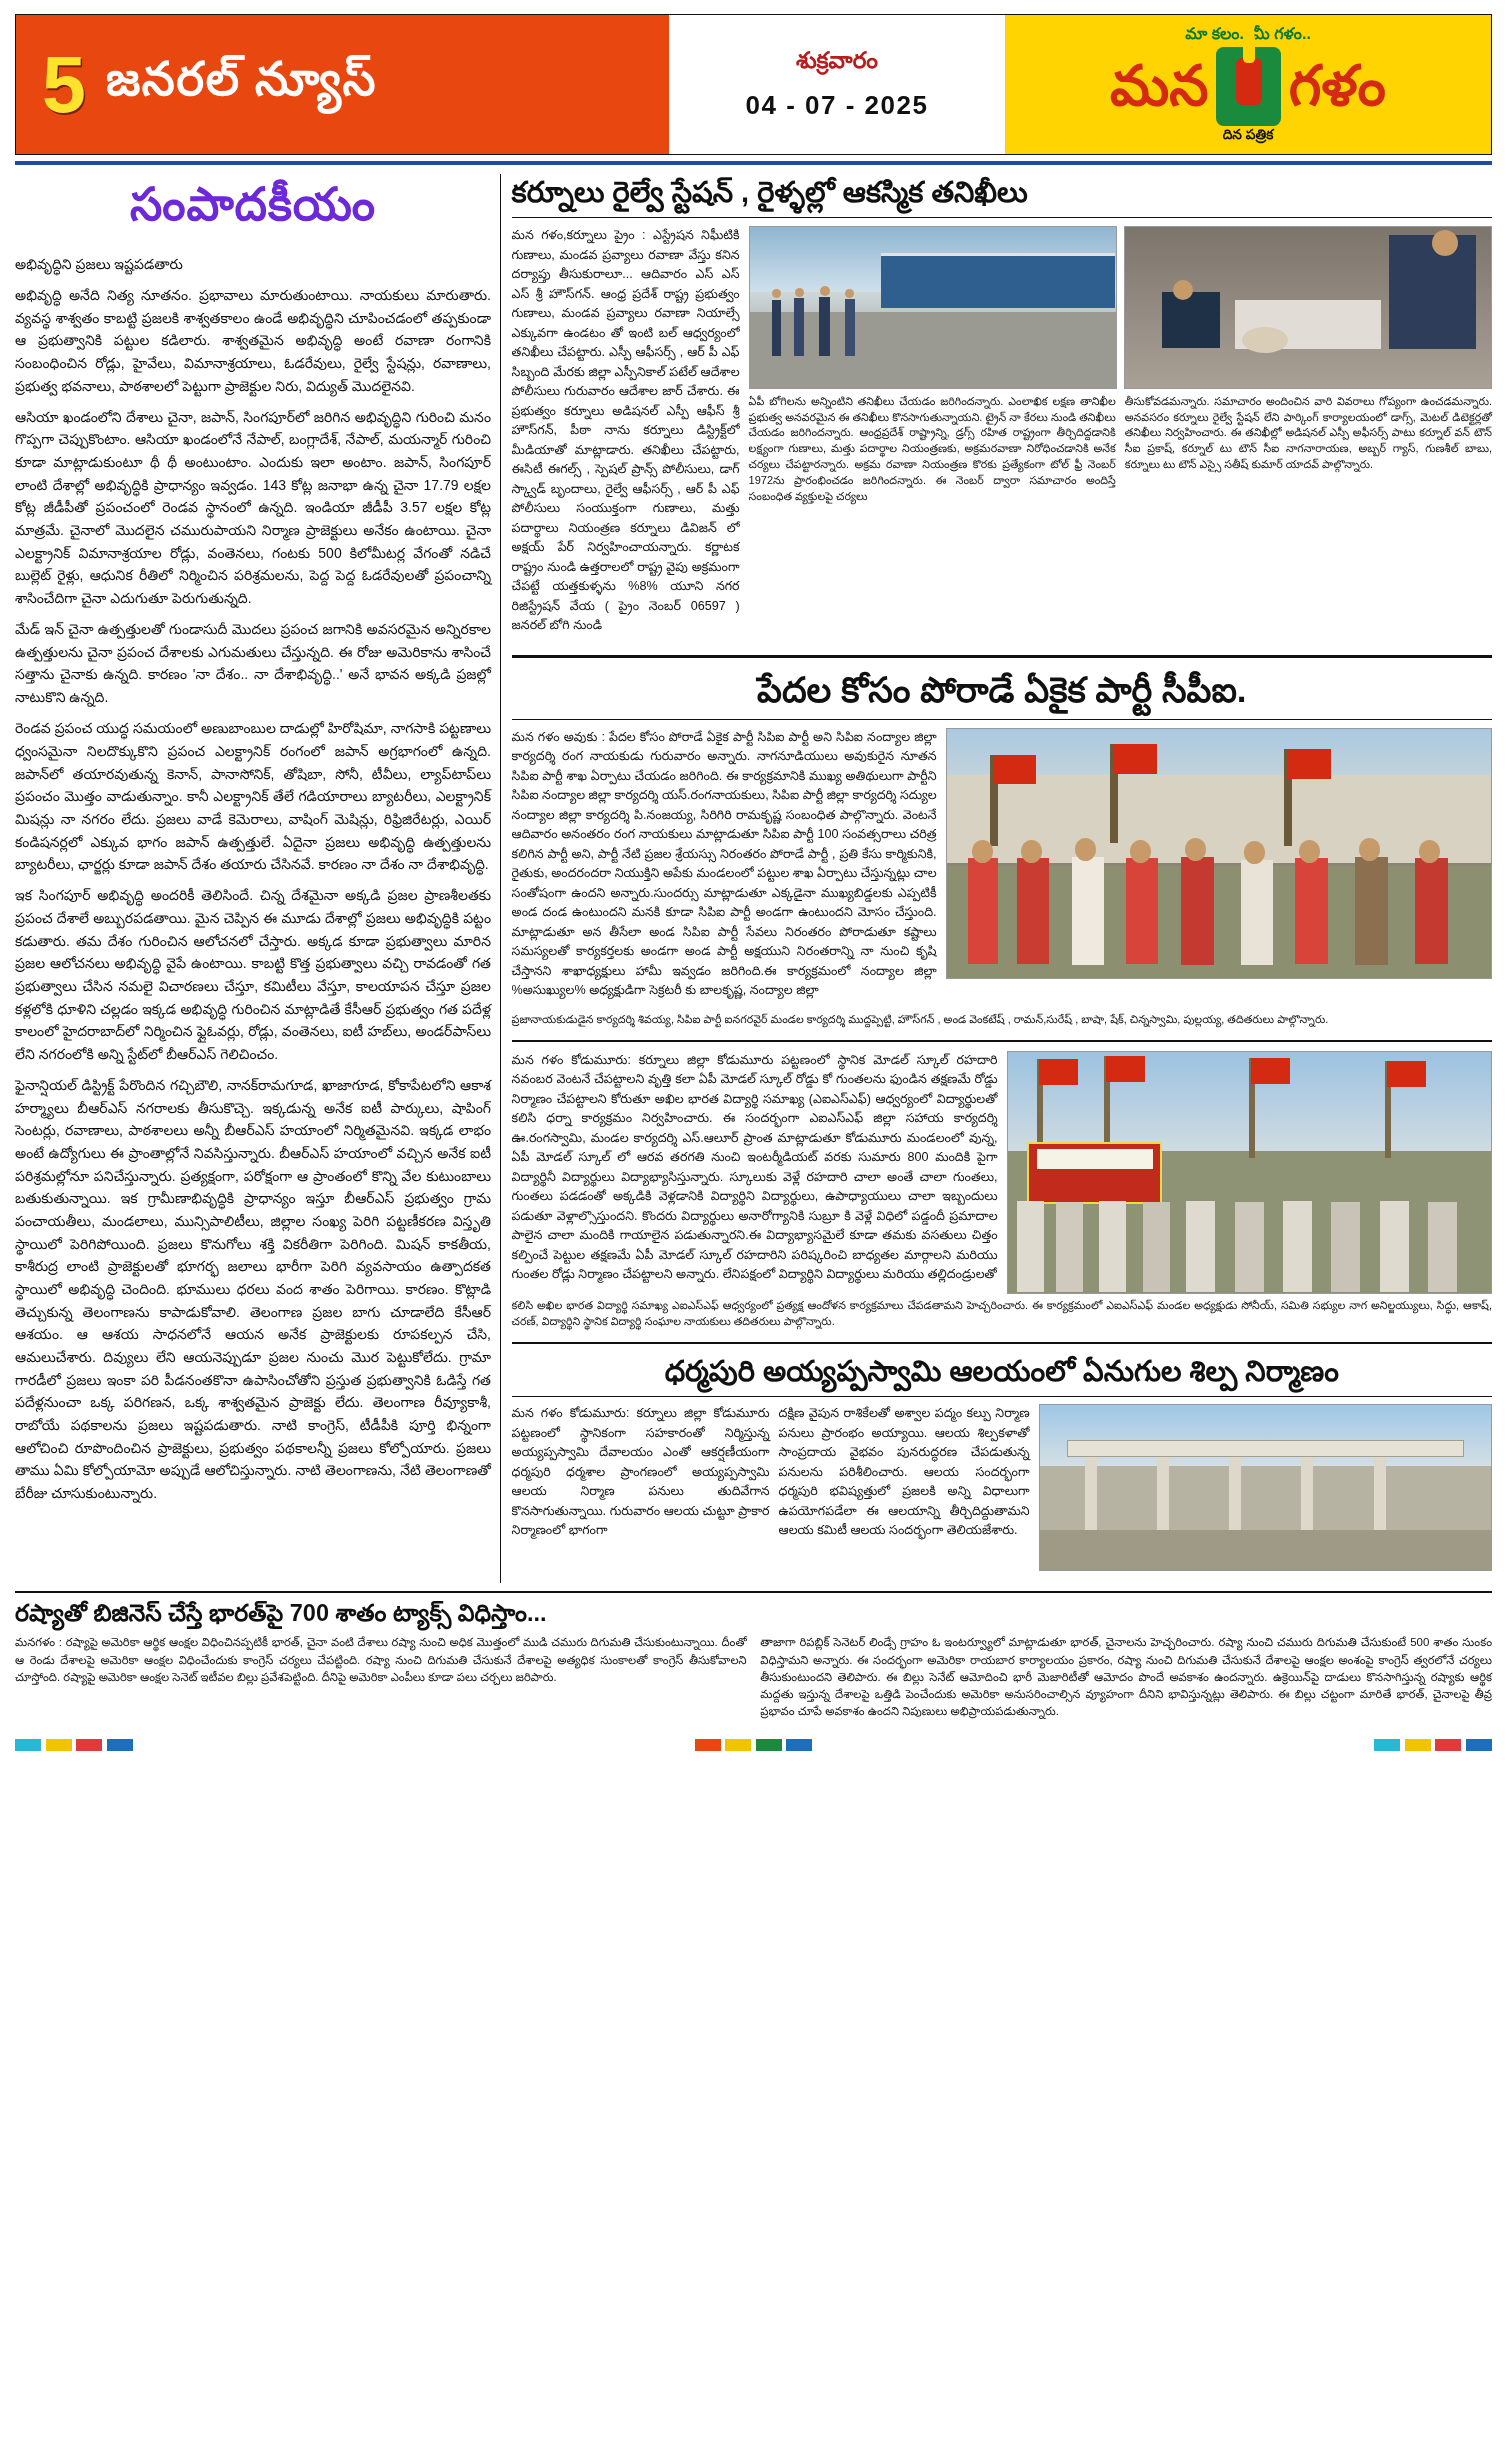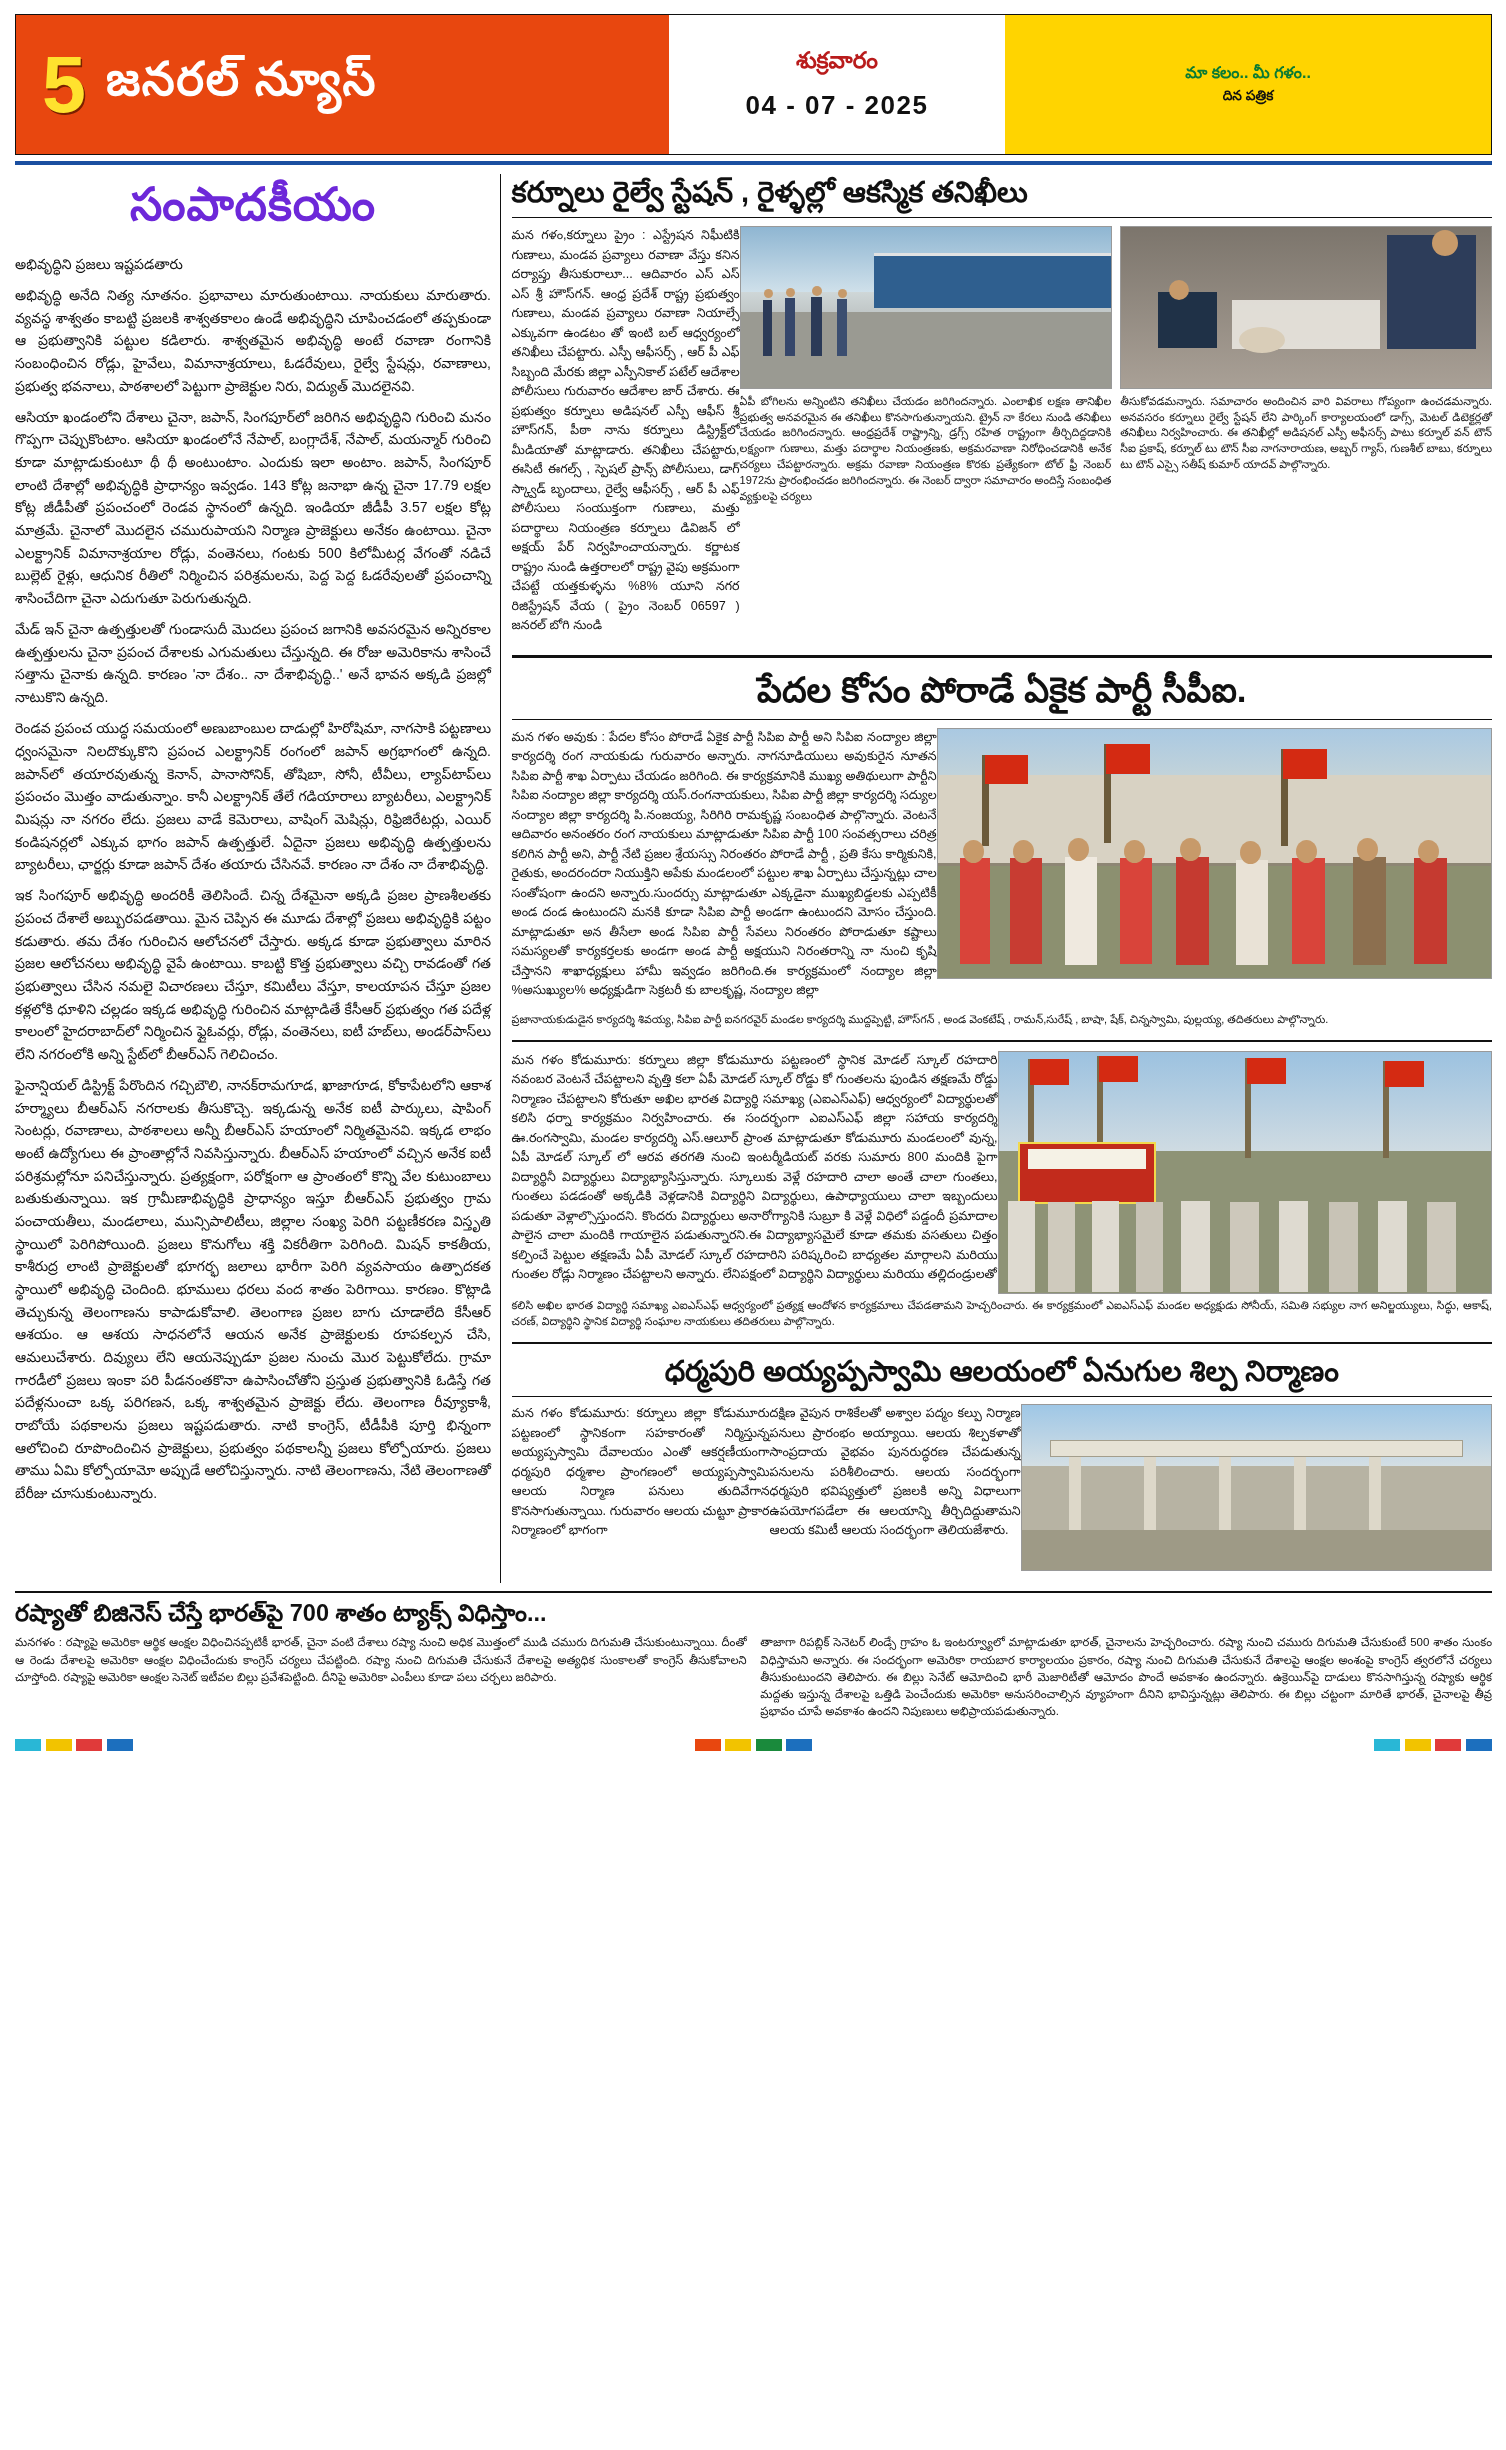--- a/index.html
+++ b/index.html
@@ -155,20 +155,21 @@
     color: #111;
     line-height: 1.28;
     border-bottom: 1.5px solid #111;
     padding-bottom: 6px;
     margin-bottom: 7.6px;
   }
   .art-head.center { text-align: center; }
   .art-head.big { font-size: 35px; }
   .art-flow {
     display: flex;
+    gap: 9px;
     align-items: flex-start;
   }
   .art-text {
     font-size: 12.6px;
     line-height: 1.55;
     text-align: justify;
     color: #111;
   }
   .art-text p { margin: 0 0 6.8px 0; }
 
@@ -227,20 +228,25 @@
     <div class="mh-left">
       <div class="mh-pageno">5</div>
       <div class="mh-section">జనరల్  న్యూస్</div>
     </div>
     <div class="mh-mid">
       <div class="mh-day">శుక్రవారం</div>
       <div class="mh-date">04 - 07 - 2025</div>
     </div>
     <div class="mh-right">
       <div class="mh-tagline">మా కలం.. మీ గళం..</div>
+      <div class="mh-logo-row">
+        <div class="mh-logo-word">మన</div>
+        <div class="mh-fist"></div>
+        <div class="mh-logo-word">గళం</div>
+      </div>
       <div class="mh-sub">దిన పత్రిక</div>
     </div>
   </div>
   <div class="mh-rule"></div>
 
   <div class="content">
 
     <div class="col-left">
       <div class="edit-title">సంపాదకీయం</div>
       <div class="edit-body">

